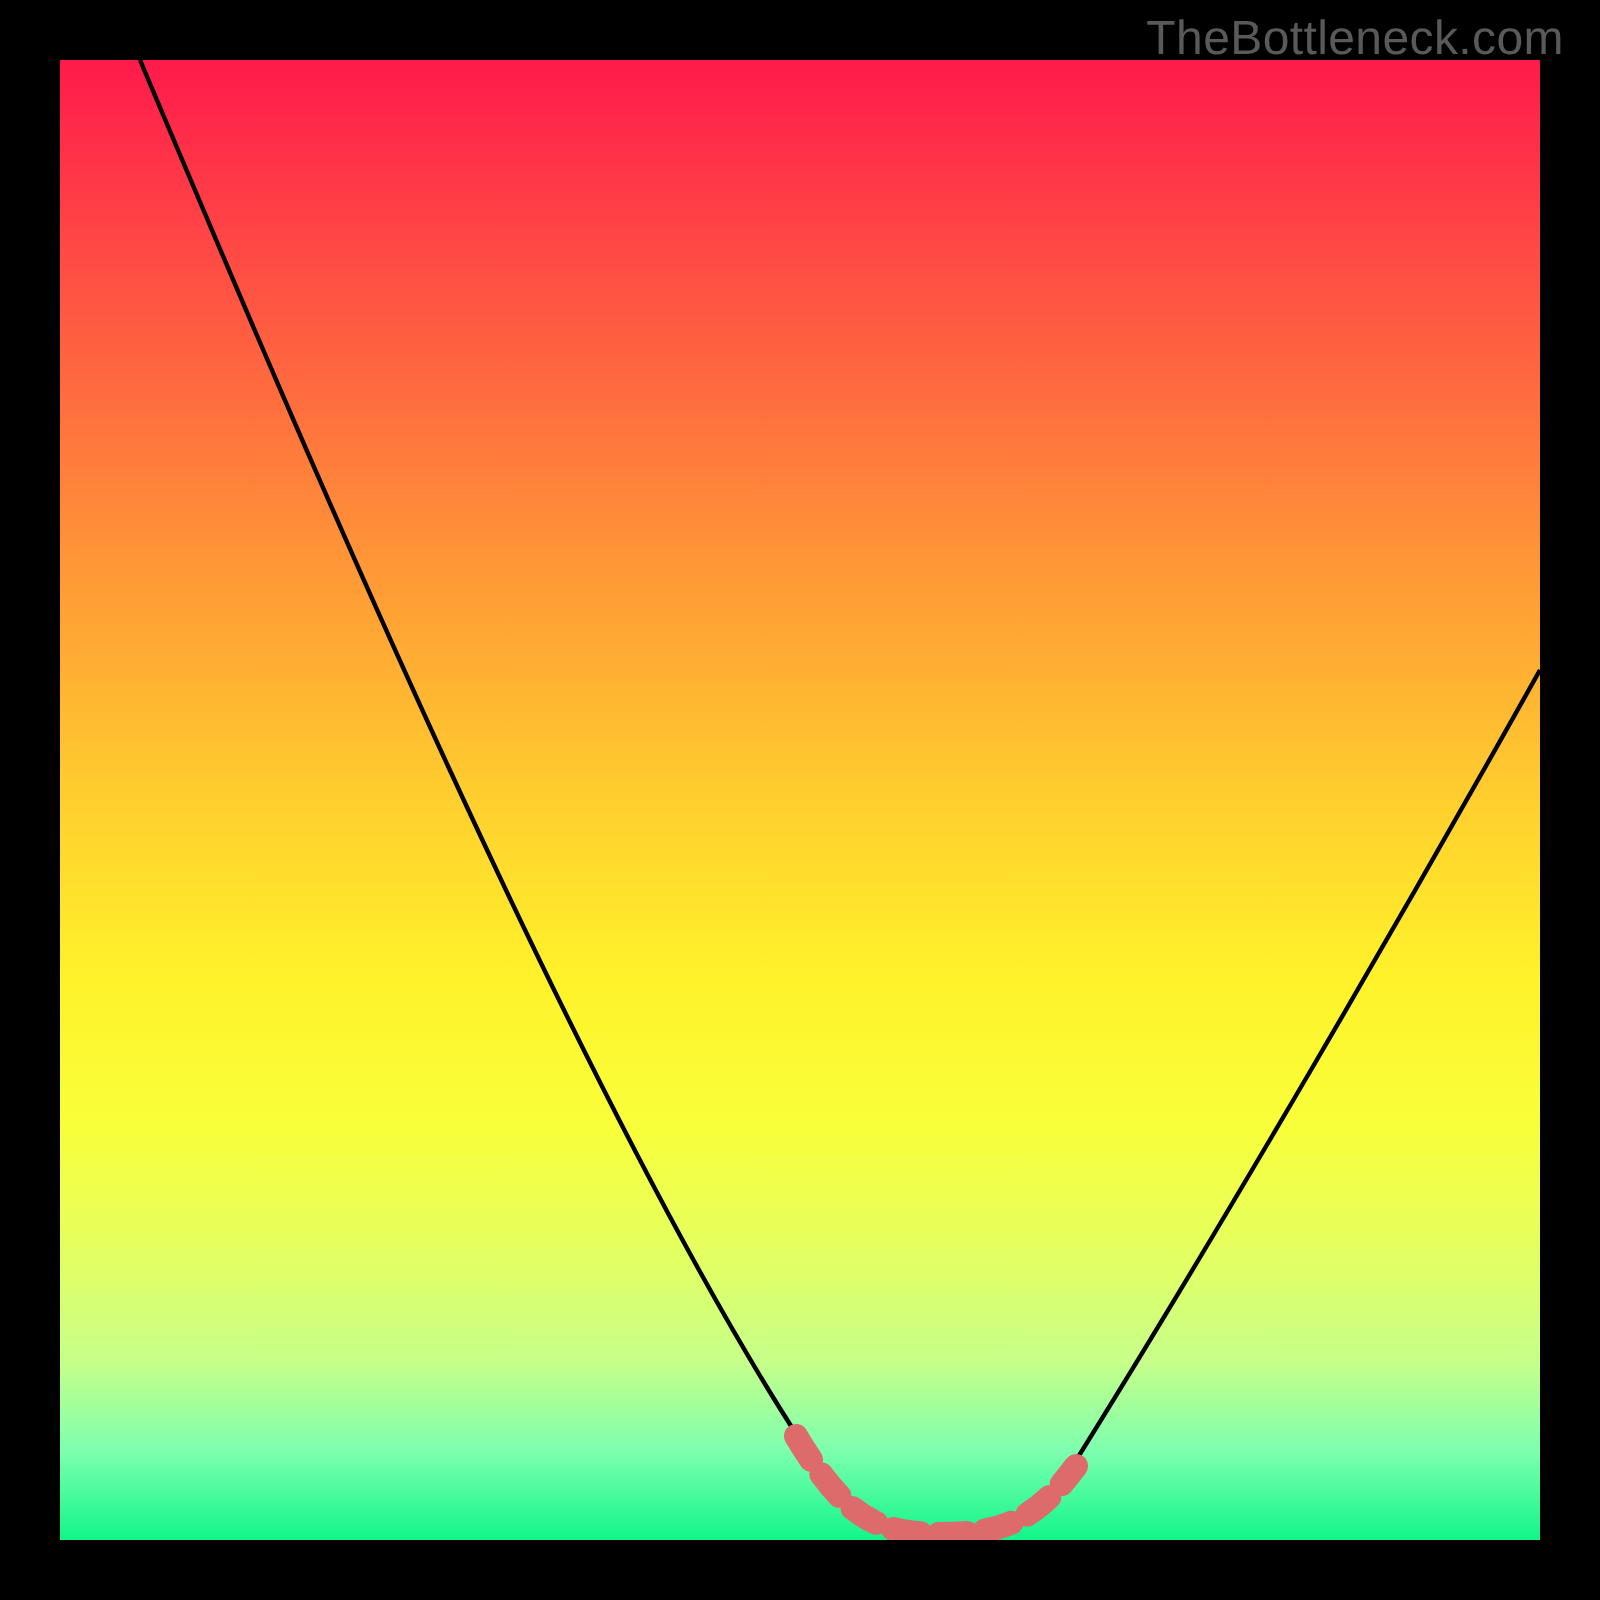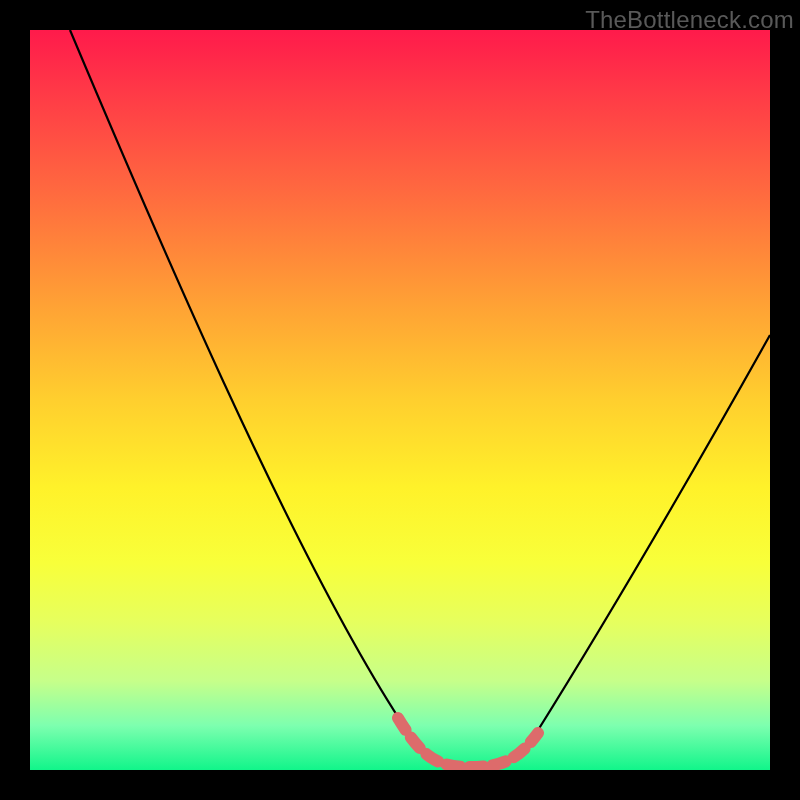--- a/index.html
+++ b/index.html
@@ -34,21 +34,21 @@
       #fff22a 62%,
       #f8ff3a 72%,
       #e6ff5e 80%,
       #c6ff8a 88%,
       #7dffaf 94%,
       #11f58a 100%);
   }
   .watermark {
     position: absolute;
     top: 6px;
-    right: 6px;
+    right: 18px;
     color: #595959;
     font-size: 24px;
     letter-spacing: 0.2px;
     font-weight: 500;
     user-select: none;
   }
   svg.curve {
     position: absolute;
     left: 0;
     top: 0;

